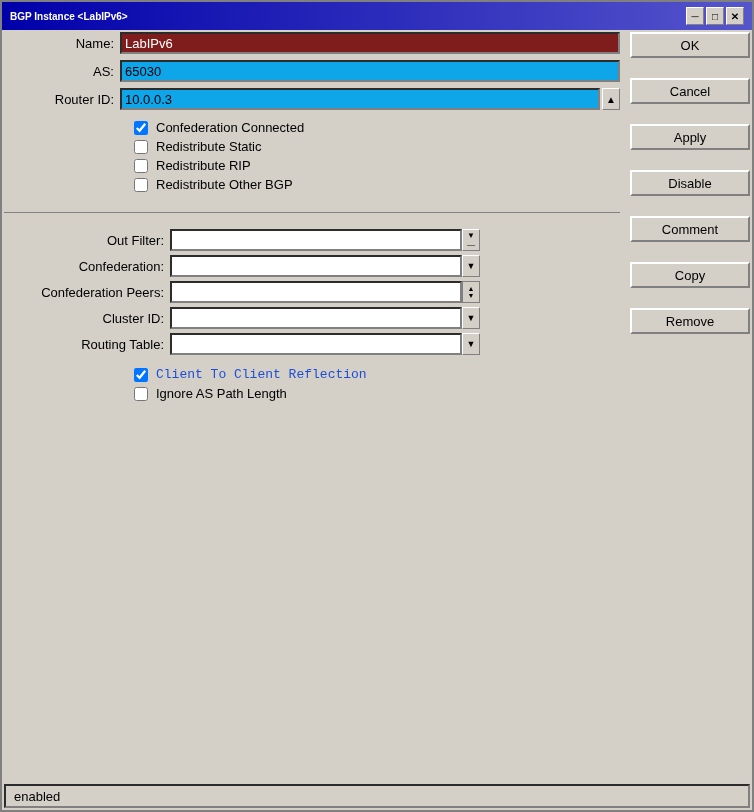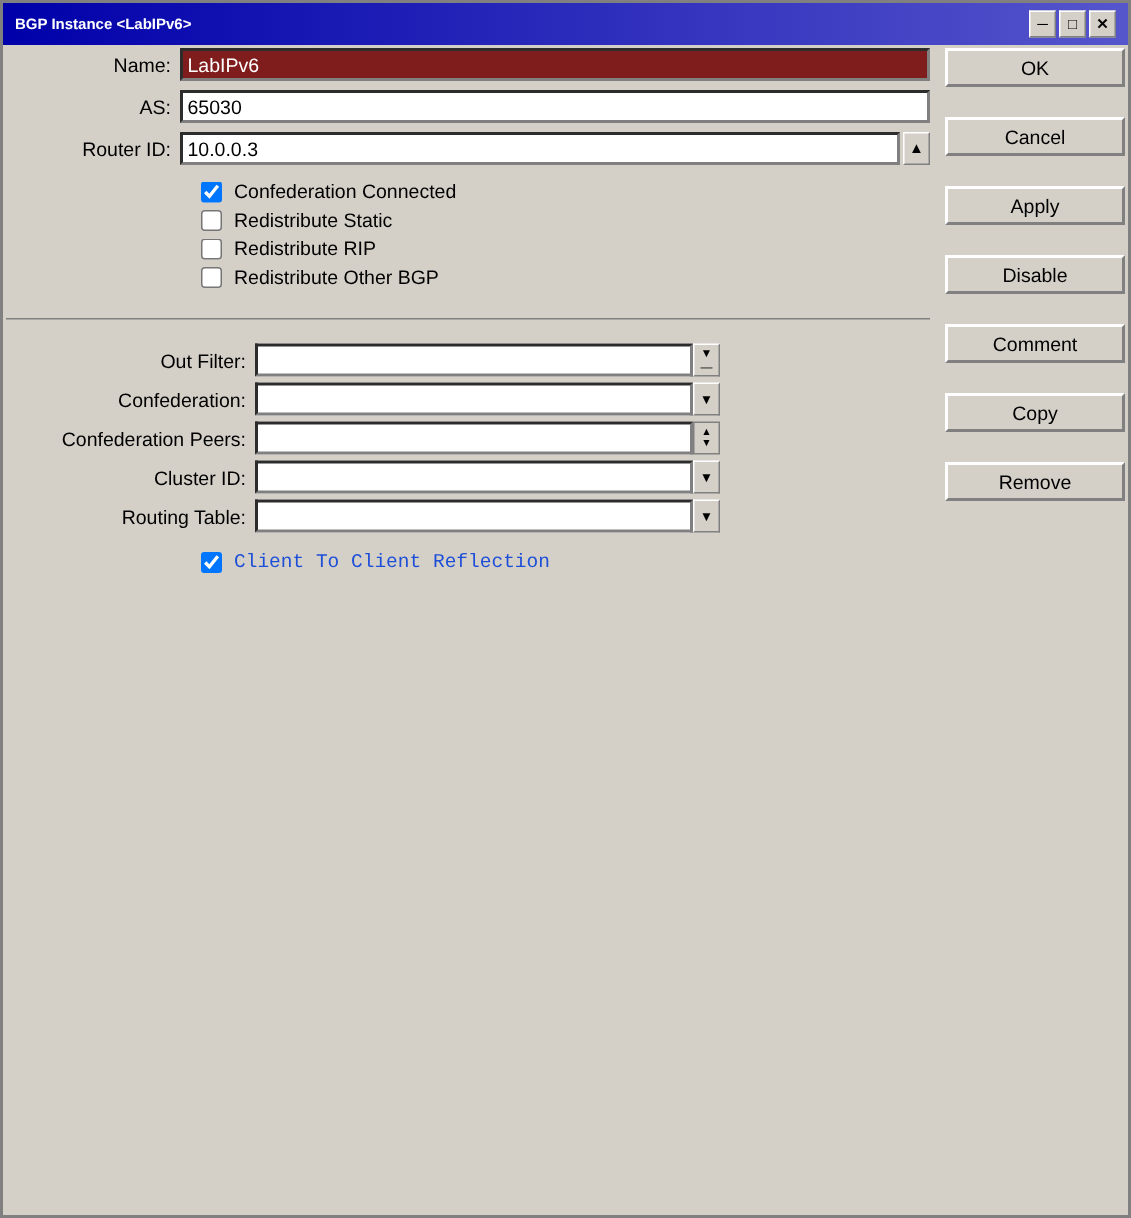--- a/index.html
+++ b/index.html
@@ -86,21 +86,21 @@
     .field-label {
       text-align: right;
       min-width: 110px;
       margin-right: 6px;
       color: #000;
     }
     .field-input {
       flex: 1;
       height: 22px;
       border: 2px inset #808080;
-      background: #ffffff;
+      background: #0ea5e9;
       padding: 1px 3px;
       font-size: 13px;
       font-family: Arial, sans-serif;
     }
     .field-input.selected {
       background: #7f1d1d;
       color: white;
     }
     .router-id-wrapper {
       display: flex;
@@ -332,31 +332,38 @@
               <div class="dropdown-btn">▼</div>
             </div>
           </div>
 
         </div>
 
         <div class="checkbox-area">
           <div class="checkbox-row">
             <input type="checkbox" id="bchk1" checked="" style="">
             <label class="checkbox-label" for="bchk1" style="color:#1d4ed8;font-family:Liberation Mono, monospace;">Client To Client Reflection</label>
+          </div>
+          <div class="checkbox-row">
+            <input type="checkbox" id="bchk2" style="">
+            <label class="checkbox-label" for="bchk2">Ignore AS Path Length</label>
           </div>
         </div>
 
       </div>
 
       <div class="button-panel">
         <button class="btn">OK</button>
         <button class="btn">Cancel</button>
         <button class="btn">Apply</button>
         <button class="btn">Disable</button>
         <button class="btn">Comment</button>
         <button class="btn">Copy</button>
         <button class="btn">Remove</button>
       </div>
 
     </div>
 
+    <div class="status-bar">
+      <span>enabled</span>
+    </div>
   </div>
 </div>
 
 </body></html>

